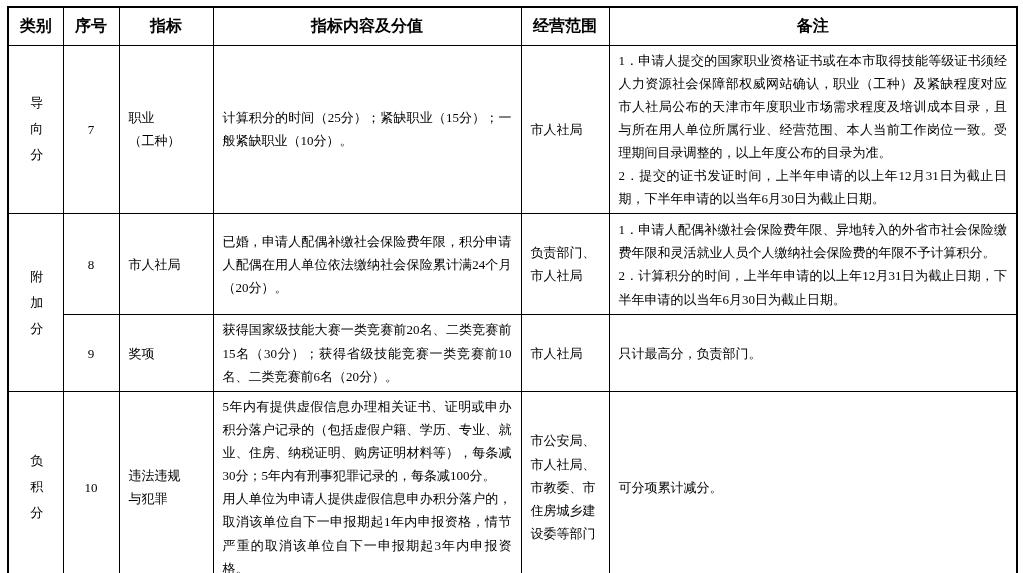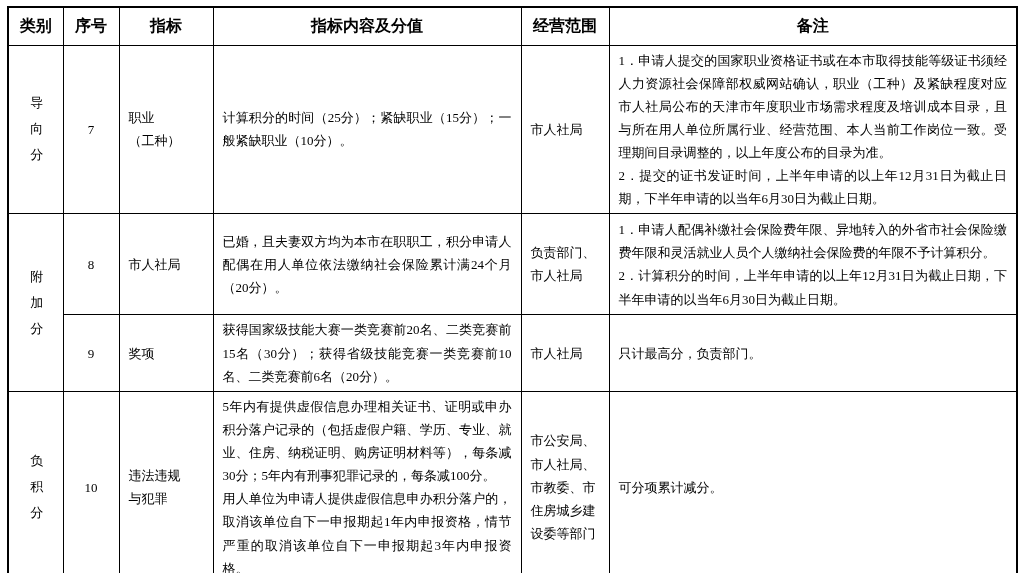--- a/index.html
+++ b/index.html
@@ -114,21 +114,21 @@
         <td class="dept-cell">市人社局</td>
         <td class="remarks-cell">1．申请人提交的国家职业资格证书或在本市取得技能等级证书须经人力资源社会保障部权威网站确认，职业（工种）及紧缺程度对应市人社局公布的天津市年度职业市场需求程度及培训成本目录，且与所在用人单位所属行业、经营范围、本人当前工作岗位一致。受理期间目录调整的，以上年度公布的目录为准。
 2．提交的证书发证时间，上半年申请的以上年12月31日为截止日期，下半年申请的以当年6月30日为截止日期。</td>
       </tr>
       <tr class="row-8">
         <td class="cat-cell" rowspan="2">
           <div class="vert">附加分</div>
         </td>
         <td class="no-cell">8</td>
         <td class="ind-cell">市人社局</td>
-        <td class="content-cell">已婚，且夫妻双方均为本市在职职工，积分申请人配偶在用人单位依法缴纳社会保险累计满24个月（20分）。</td>
+        <td class="content-cell">已婚，申请人配偶补缴社会保险费年限，积分申请人配偶在用人单位依法缴纳社会保险累计满24个月（20分）。</td>
         <td class="dept-cell">负责部门、市人社局</td>
         <td class="remarks-cell">1．申请人配偶补缴社会保险费年限、异地转入的外省市社会保险缴费年限和灵活就业人员个人缴纳社会保险费的年限不予计算积分。
 2．计算积分的时间，上半年申请的以上年12月31日为截止日期，下半年申请的以当年6月30日为截止日期。</td>
       </tr>
       <tr class="row-9">
         <td class="no-cell">9</td>
         <td class="ind-cell">奖项</td>
         <td class="content-cell">获得国家级技能大赛一类竞赛前20名、二类竞赛前15名（30分）；获得省级技能竞赛一类竞赛前10名、二类竞赛前6名（20分）。</td>
         <td class="dept-cell">市人社局</td>
         <td class="remarks-cell">只计最高分，负责部门。</td>

